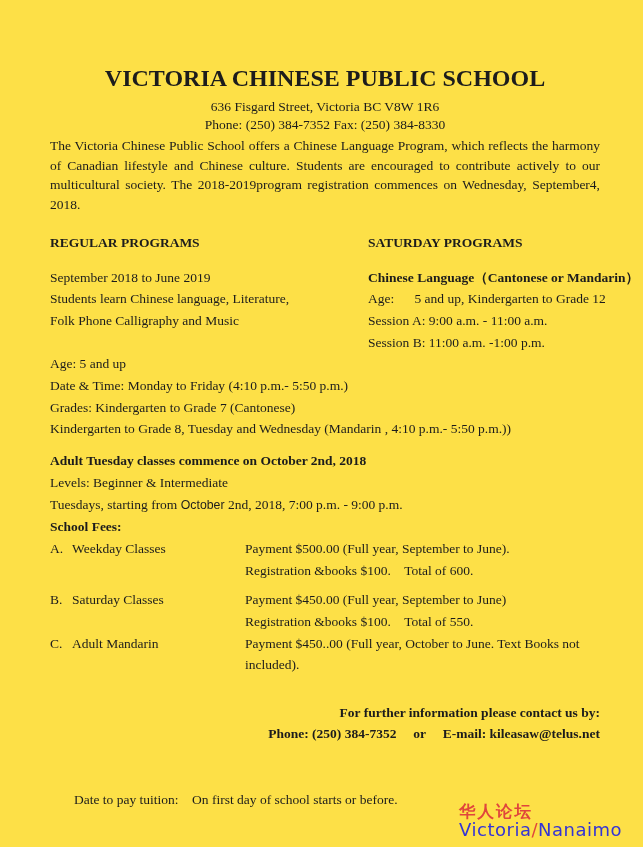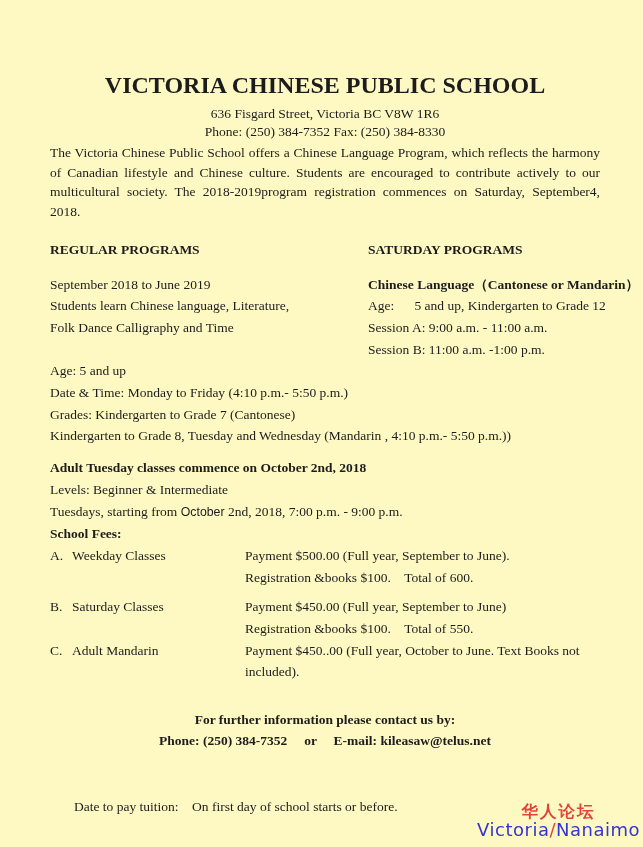--- a/index.html
+++ b/index.html
@@ -1,23 +1,23 @@
 <!DOCTYPE html>
 <html><head>
 <meta charset="utf-8">
 <style>
   html, body { margin: 0; padding: 0; background: #ffffff; }
   .page {
     position: relative;
     width: 643px;
     height: 847px;
     margin: 0 auto;
-    background: #fef9c3;
+    background: #fde047;
     box-sizing: border-box;
-    padding: 8px 43px 0 50px;
+    padding: 1px 43px 0 50px;
     overflow: hidden;
     font-family: "Liberation Serif", serif;
     font-size: 13.5px;
     color: #1c1c1c;
   }
   .title {
     font-size: 24px;
     font-weight: bold;
     text-align: center;
     margin: 62px 0 5px 0;
@@ -47,53 +47,53 @@
   .fees-head { font-weight: bold; line-height: 21.7px; }
   .fee-grid {
     display: grid;
     grid-template-columns: 195px 1fr;
   }
   .fee-cell { line-height: 21.7px; white-space: pre-wrap; }
   .fee-letter { display: inline-block; width: 22px; }
   .fee-spacer { grid-column: 1 / 3; height: 8px; }
   .contact {
     margin-top: 26px;
-    text-align: center;
+    text-align: right;
     font-weight: bold;
   }
   .contact .line { line-height: 21px; }
   .tuition { margin-top: 45px; line-height: 21.7px; white-space: pre-wrap; margin-left: 24px; }
   .alt-font { font-family: "Liberation Sans", sans-serif; font-size: 12.3px; }
   .watermark {
     position: absolute;
-    right: 3px;
+    right: 21px;
     bottom: 8px;
-    text-align: center;
+    text-align: left;
     font-family: "DejaVu Sans", sans-serif;
     line-height: 1.02;
   }
   .wm-cn { font-size: 16.5px; letter-spacing: 2px; font-weight: bold; }
   .wm-en { font-size: 18px; font-weight: normal; letter-spacing: 0.5px; }
 </style>
 </head>
 <body>
 
 <div class="page">
 
   <div class="title">VICTORIA CHINESE PUBLIC SCHOOL</div>
   <div class="center-line">636 Fisgard Street, Victoria BC V8W 1R6</div>
   <div class="center-line">Phone: (250) 384-7352 Fax: (250) 384-8330</div>
-  <div class="intro">The Victoria Chinese Public School offers a Chinese Language Program, which reflects the harmony of Canadian lifestyle and Chinese culture.  Students are encouraged to contribute actively to our multicultural society.  The 2018-2019program registration commences on Saturday, September4, 2018.</div>
+  <div class="intro">The Victoria Chinese Public School offers a Chinese Language Program, which reflects the harmony of Canadian lifestyle and Chinese culture.  Students are encouraged to contribute actively to our multicultural society.  The 2018-2019program registration commences on Wednesday, September4, 2018.</div>
 
   <div class="prog-grid">
     <div>
       <div class="prog-head">REGULAR PROGRAMS</div>
       <div class="line">September 2018 to June 2019</div>
       <div class="line">Students learn Chinese language, Literature,</div>
-      <div class="line">Folk Dance Calligraphy and Time</div>
+      <div class="line">Folk Phone Calligraphy and Music</div>
     </div>
     <div>
       <div class="prog-head">SATURDAY PROGRAMS</div>
       <div class="line nowrap bold">Chinese Language（Cantonese or Mandarin）</div>
       <div class="line nowrap">Age:      5 and up, Kindergarten to Grade 12</div>
       <div class="line nowrap">Session A: 9:00 a.m. - 11:00 a.m.</div>
       <div class="line nowrap">Session B: 11:00 a.m. -1:00 p.m.</div>
     </div>
   </div>
 

